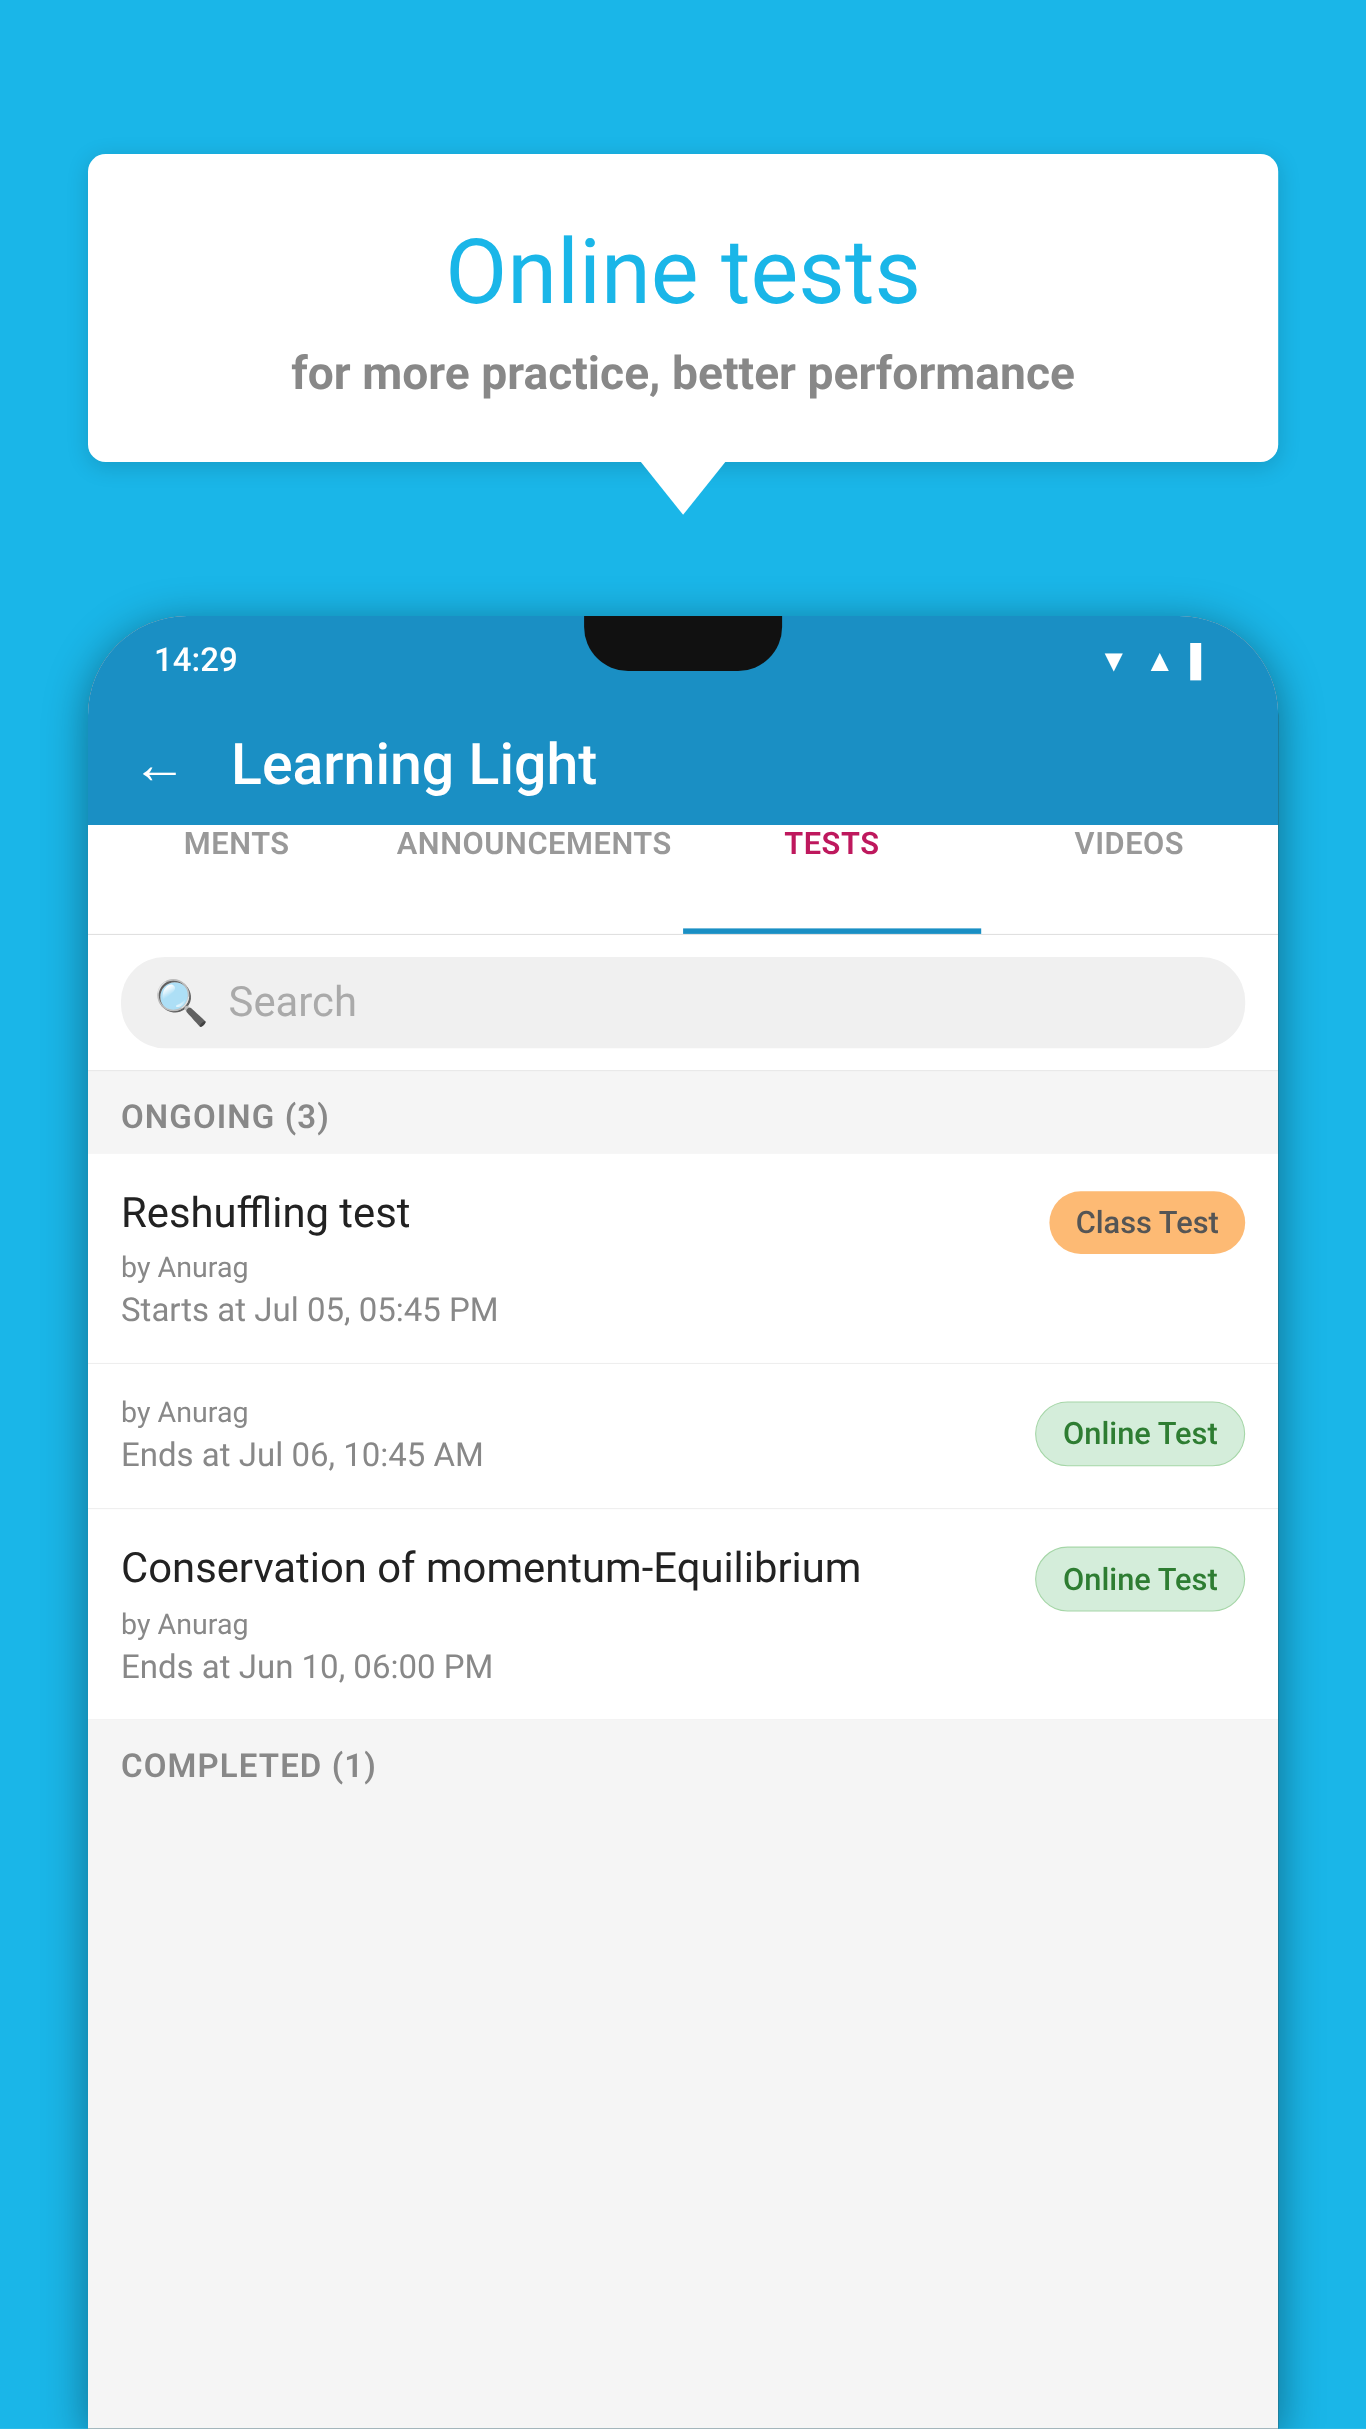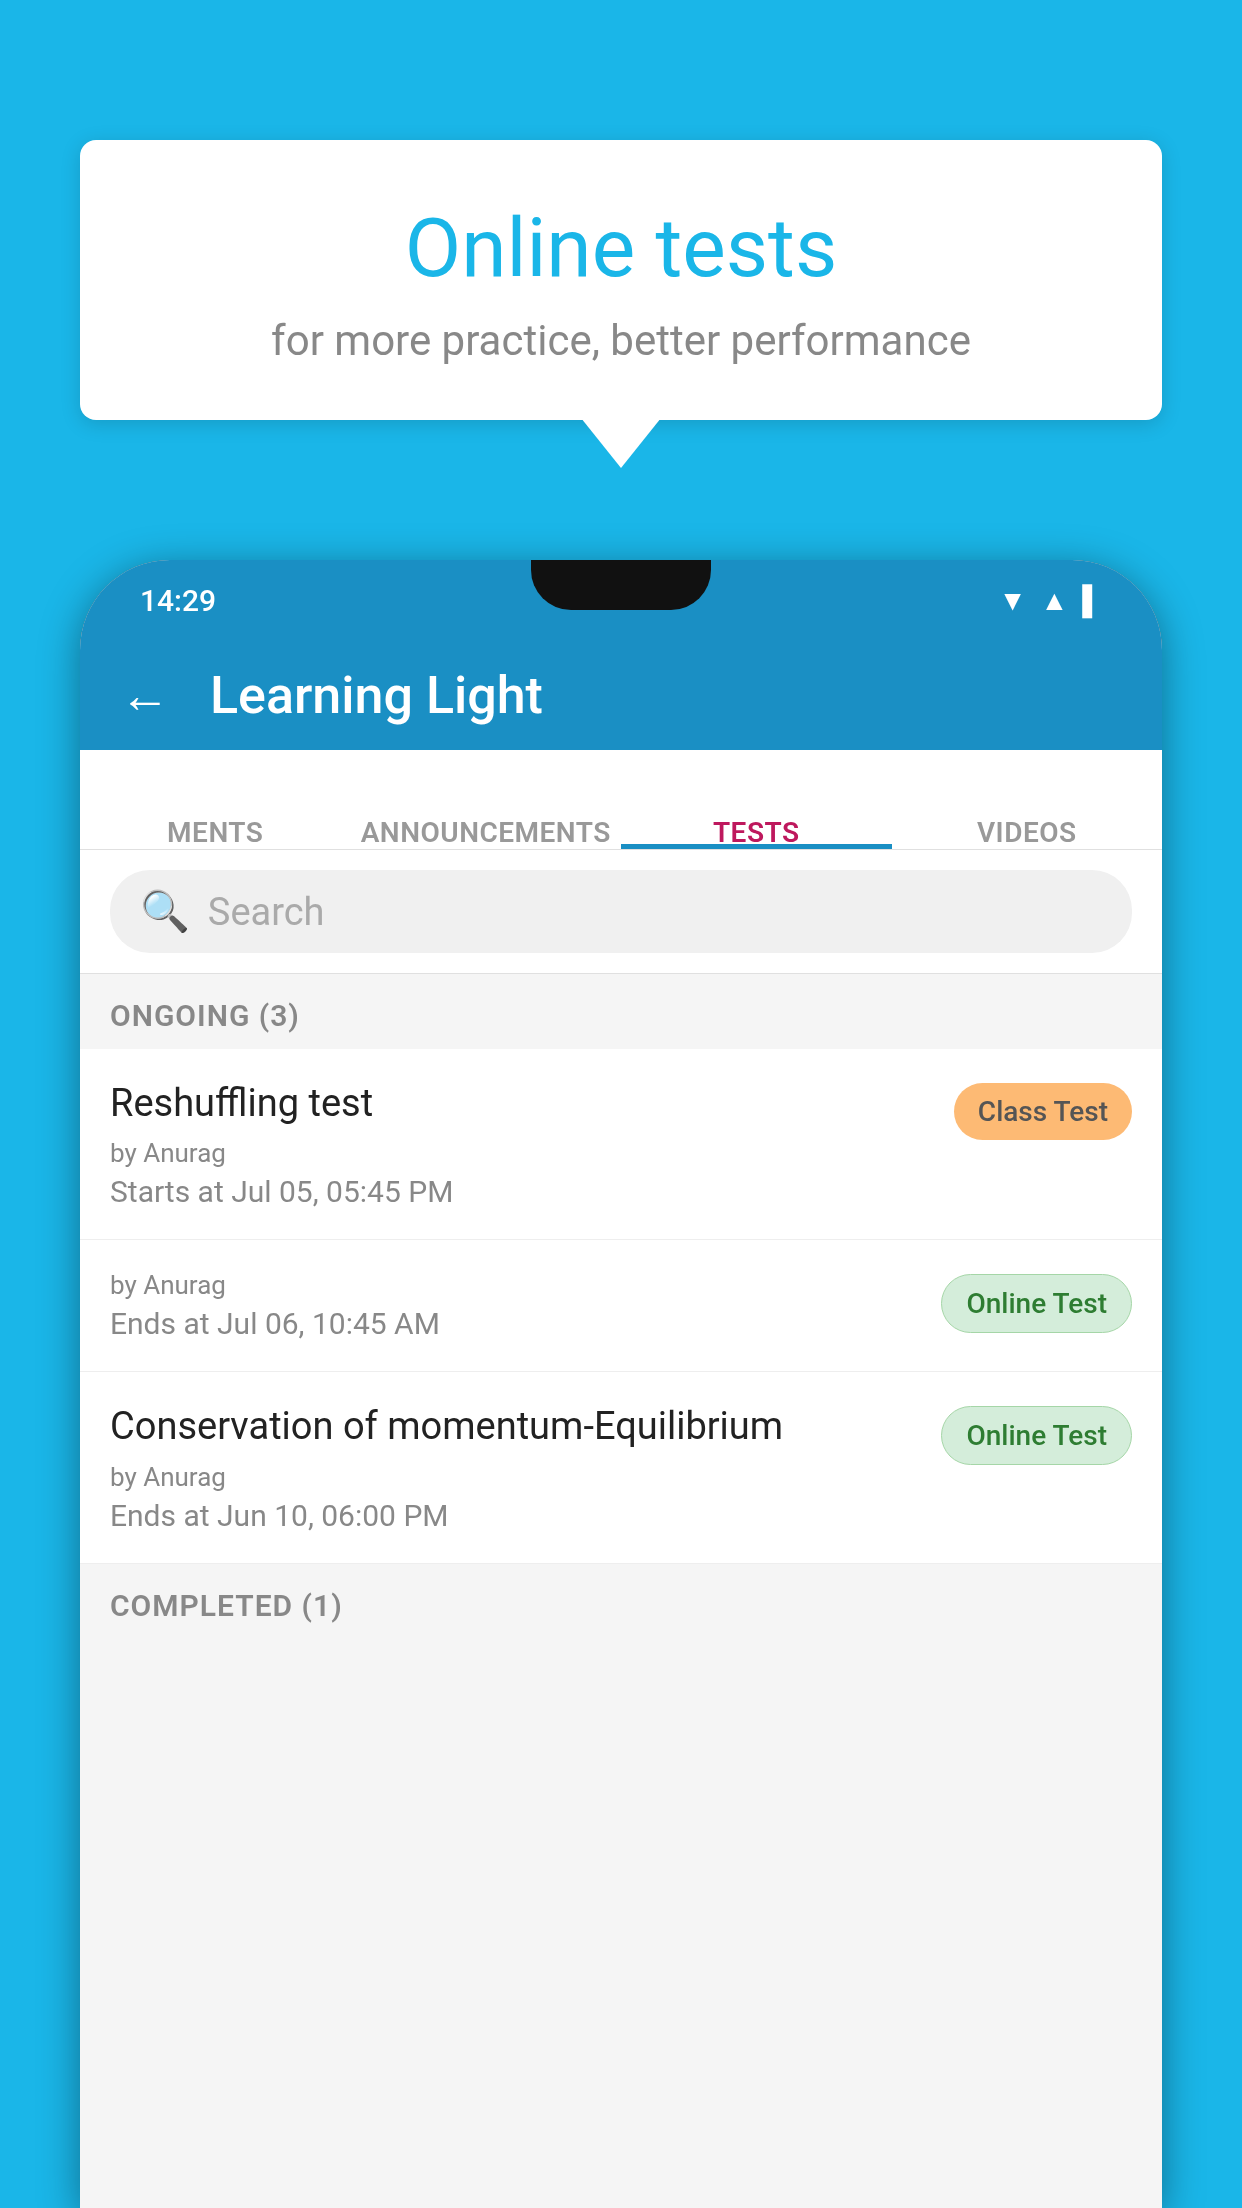--- a/index.html
+++ b/index.html
@@ -41,21 +41,21 @@
     .bubble-title {
       font-size: 82px;
       color: #1ab6e8;
       font-weight: 400;
       margin-bottom: 20px;
     }
 
     .bubble-subtitle {
       font-size: 42px;
       color: #888;
-      font-weight: 400;
+      font-weight: 700;
     }
 
     
     .phone-frame {
       position: absolute;
       top: 560px;
       left: 80px;
       right: 80px;
       bottom: 0;
       background: #111;
@@ -130,21 +130,21 @@
       background: white;
       display: flex;
       height: 100px;
       align-items: stretch;
       border-bottom: 1px solid #e0e0e0;
     }
 
     .tab-item {
       flex: 1;
       display: flex;
-      align-items: flex-end;
+      align-items: flex-start;
       justify-content: center;
       font-size: 28px;
       font-weight: 600;
       color: #999;
       cursor: pointer;
       position: relative;
       letter-spacing: 0.5px;
     }
 
     .tab-item.active {

